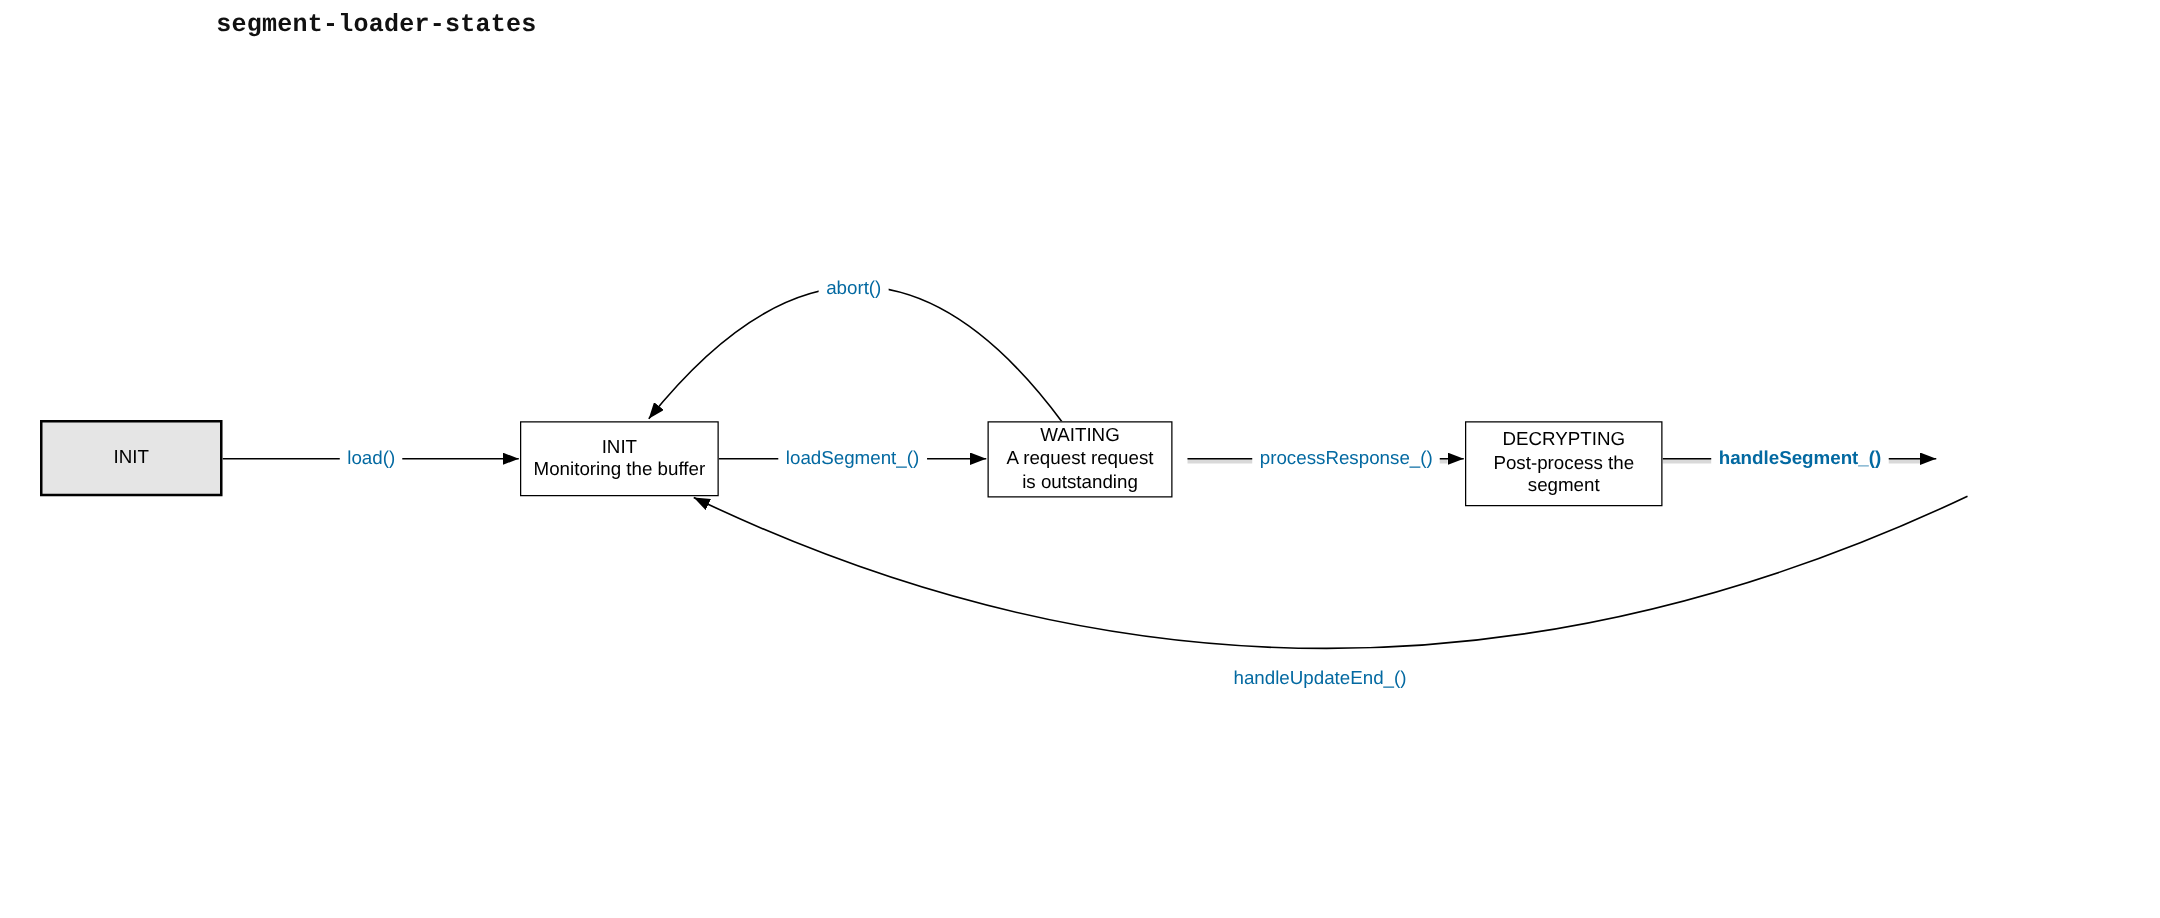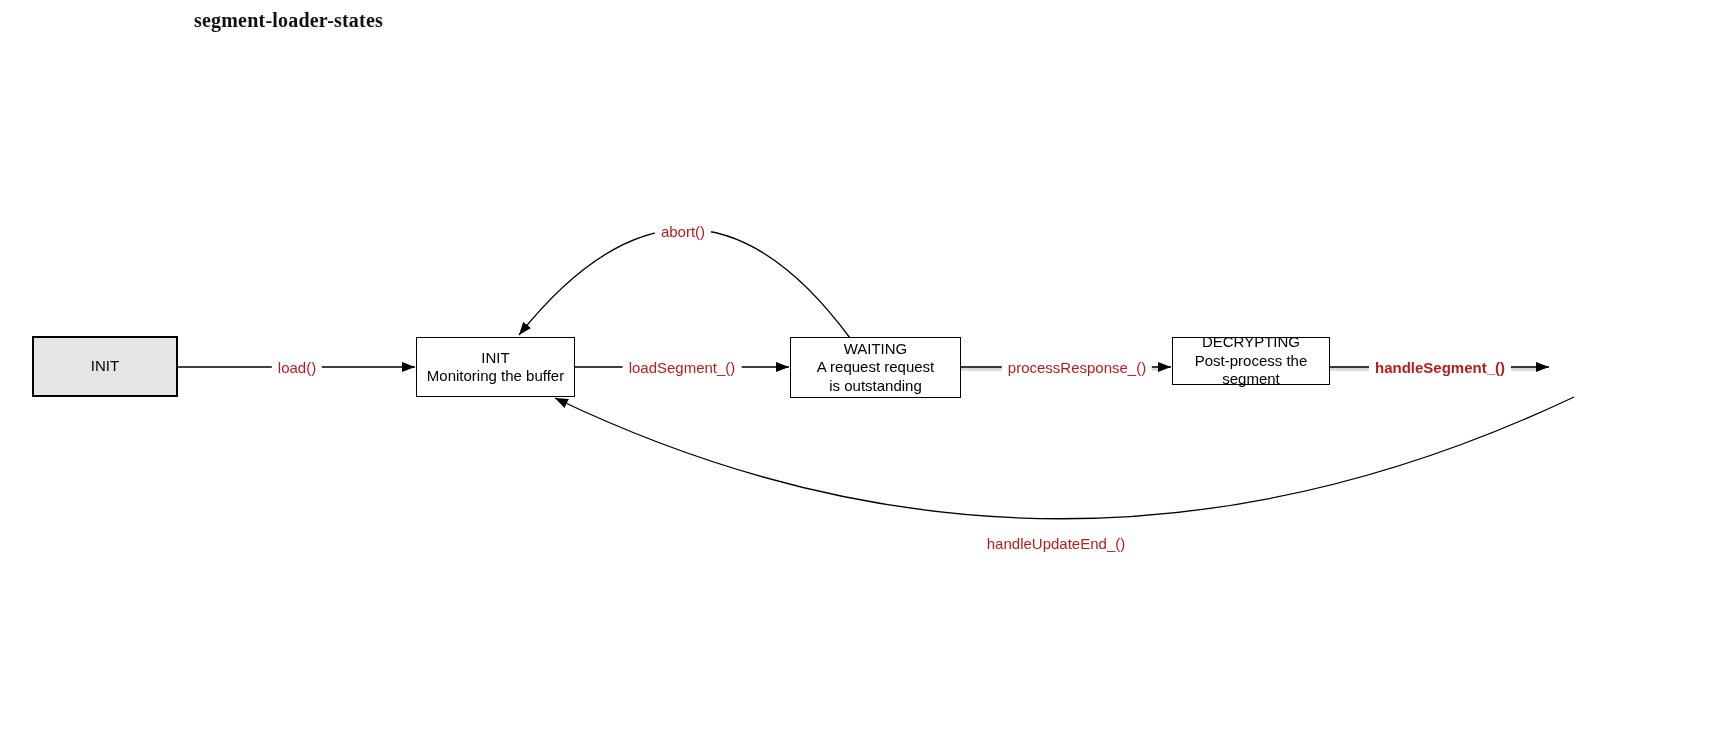--- a/index.html
+++ b/index.html
@@ -1,36 +1,36 @@
 <!DOCTYPE html>
 <html><head>
 <meta charset="utf-8">
 <style>
   html,body { margin:0; padding:0; background:#ffffff; }
   .canvas {
     position:relative; width:1728px; height:734px; background:#ffffff;
     font-family:"Liberation Sans", sans-serif; overflow:hidden;
   }
   .diagram-title {
-    position:absolute; left:194px; top:9px;
-    font-family:Liberation Serif, serif; font-weight:bold; font-size:20px; color:#111;
+    position:absolute; left:173px; top:9px;
+    font-family:Liberation Mono, monospace; font-weight:bold; font-size:20px; color:#111;
     letter-spacing:0.2px; white-space:nowrap;
   }
   svg.edges { position:absolute; left:0; top:0; z-index:1; }
   .state {
     position:absolute; box-sizing:border-box; z-index:2;
     background:#ffffff; border:1.4px solid #000;
     display:flex; flex-direction:column; align-items:center; justify-content:center;
     font-size:15px; line-height:18.5px; color:#000; text-align:center;
   }
   .state--init { background:#e5e5e5; border-width:2px; }
   .state-desc { white-space:pre-line; }
   .edge-label {
     position:absolute; z-index:3; transform:translate(-50%,-50%);
-    background:#ffffff; padding:0 6px; font-size:15px; color:#b91c1c; white-space:nowrap;
+    background:#ffffff; padding:0 6px; font-size:15px; color:#0369a1; white-space:nowrap;
   }
 </style>
 </head>
 <body>
 
 <div class="canvas">
 
   <div class="diagram-title">segment-loader-states</div>
 
   <svg class="edges" width="1728" height="734" viewBox="0 0 1728 734">
@@ -58,27 +58,27 @@
 
   <div class="state state--init" style="left:32px; top:336px; width:146px; height:61px;">
     <div class="state-name">INIT</div>
   </div>
 
   <div class="state" style="left:416px; top:337px; width:159px; height:60px;">
     <div class="state-name">INIT</div>
     <div class="state-desc">Monitoring the buffer</div>
   </div>
 
-  <div class="state" style="left:790px; top:337px; width:171px; height:61px;">
+  <div class="state" style="left:790px; top:337px; width:148px; height:61px;">
     <div class="state-name">WAITING</div>
     <div class="state-desc">A request request
 is outstanding</div>
   </div>
 
-  <div class="state" style="left:1172px; top:337px; width:158px; height:48px;">
+  <div class="state" style="left:1172px; top:337px; width:158px; height:68px;">
     <div class="state-name">DECRYPTING</div>
     <div class="state-desc">Post-process the
 segment</div>
   </div>
 
 
   <div class="edge-label" style="left:297px; top:367px;">load()</div>
   <div class="edge-label" style="left:682px; top:367px;">loadSegment_()</div>
   <div class="edge-label" style="left:1061px; top:367px;margin-left:16px;">processResponse_()</div>
   <div class="edge-label" style="left:1440px; top:367px;font-weight:bold;">handleSegment_()</div>

